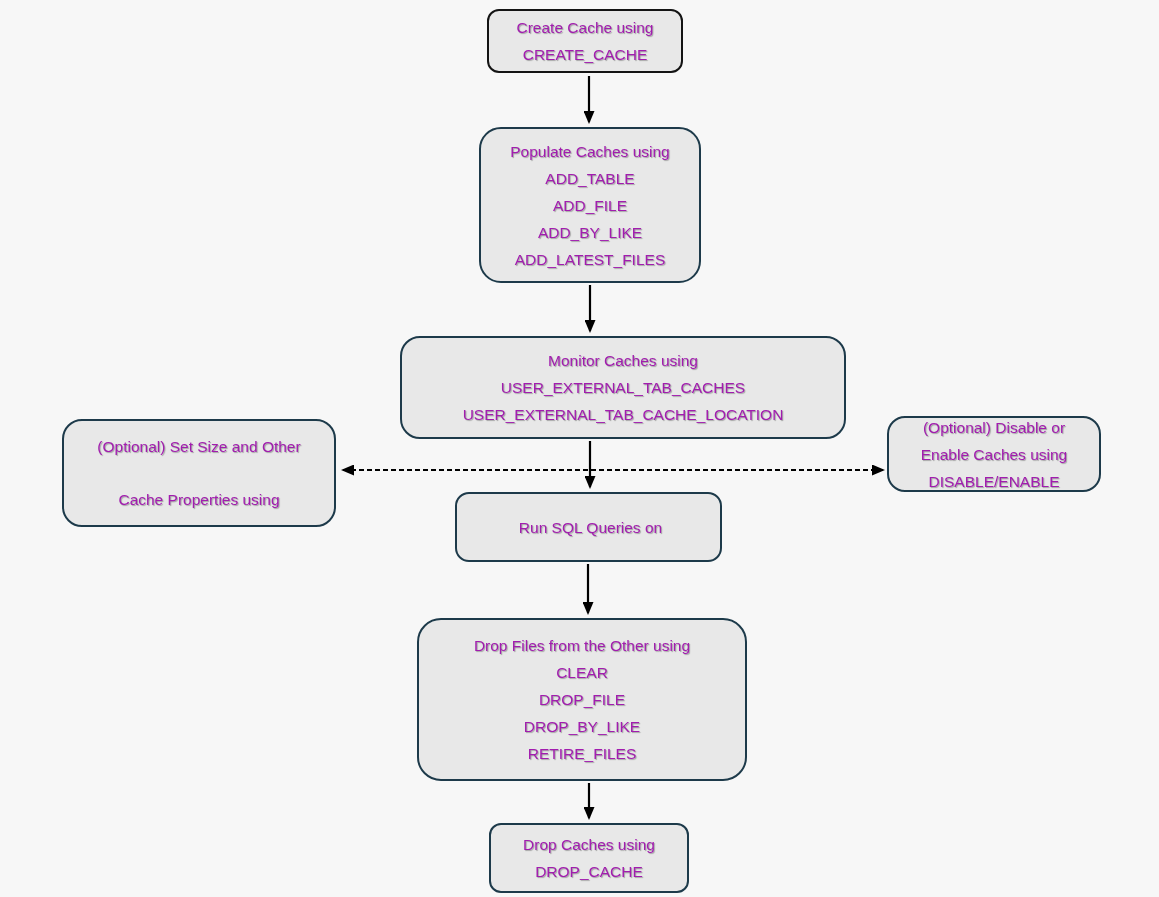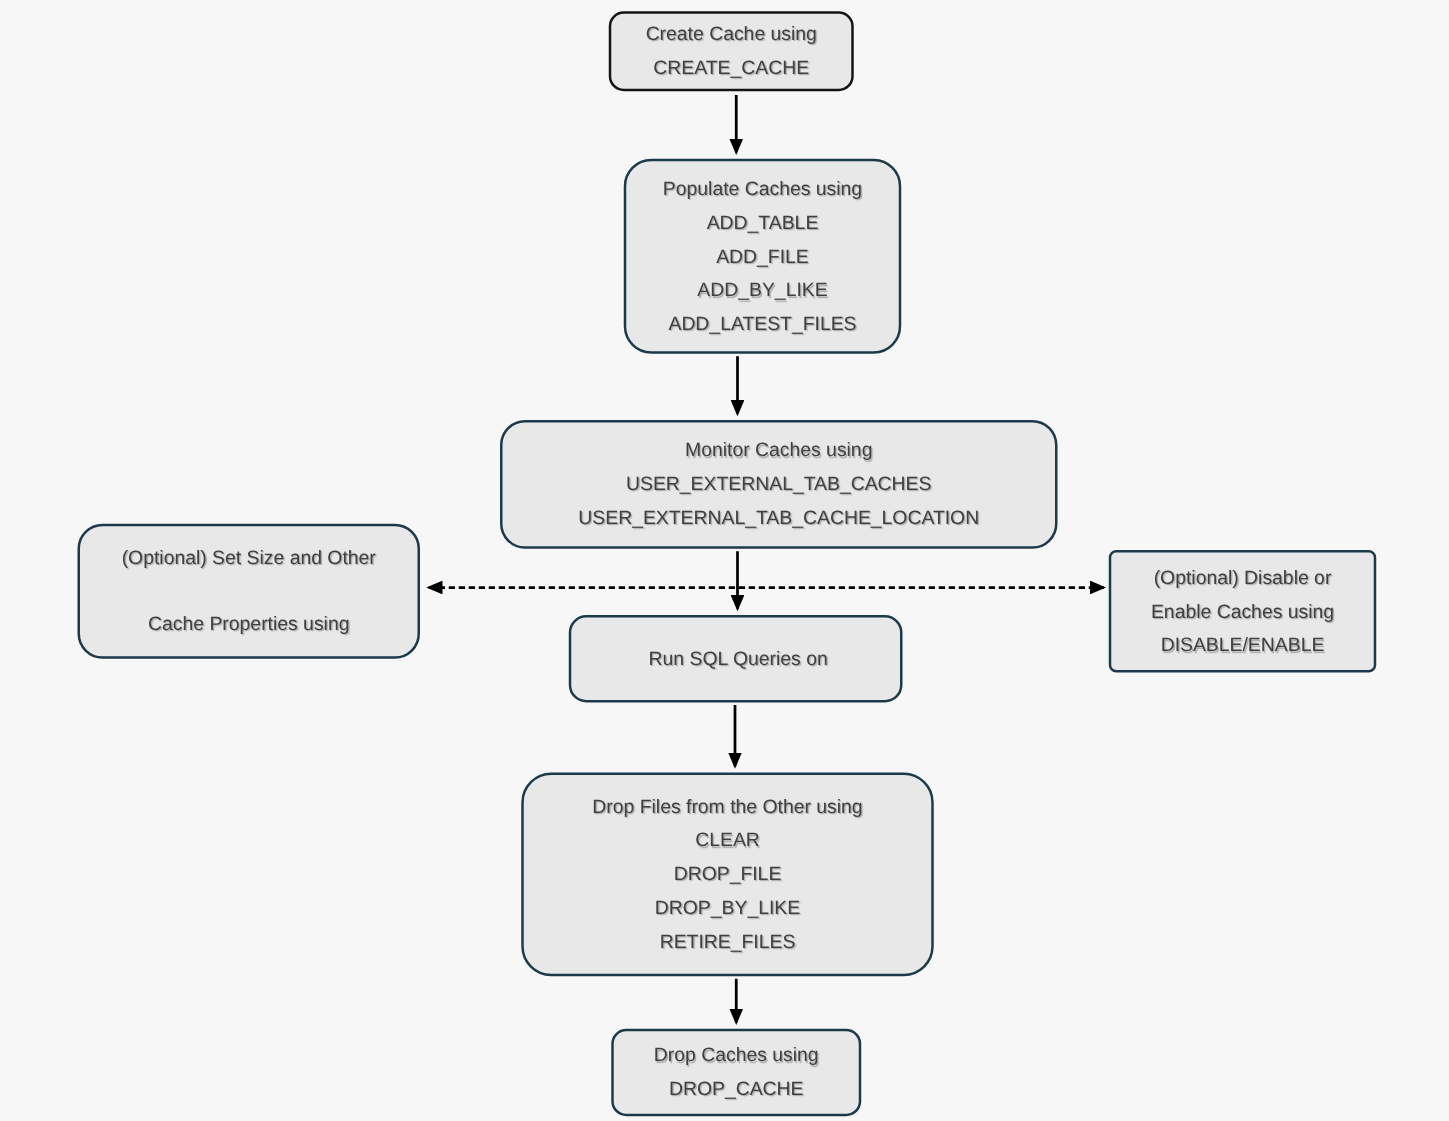--- a/index.html
+++ b/index.html
@@ -24,33 +24,33 @@
   .node {
     position: absolute;
     box-sizing: border-box;
     background: #e8e8e8;
     border: 2.5px solid #1d3a4a;
     display: flex;
     flex-direction: column;
     align-items: center;
     justify-content: center;
     text-align: center;
-    color: #404040;
+    color: #a21caf;
     font-size: 15.5px;
     line-height: 27px;
     text-shadow: 1px 1px 1px rgba(0,0,0,0.30);
     padding: 2px 6px;
   }
   .node-line { white-space: nowrap; }
 
   .node-create-cache   { left: 487px; top: 9px;   width: 196px; height: 64px;  border-radius: 12px; border-color: #141414; }
-  .node-populate       { left: 479px; top: 127px; width: 222px; height: 156px; border-radius: 22px; margin-left: 20px; }
+  .node-populate       { left: 479px; top: 127px; width: 222px; height: 156px; border-radius: 22px; }
   .node-monitor        { left: 400px; top: 336px; width: 446px; height: 103px; border-radius: 20px; }
   .node-set-properties { left: 62px;  top: 419px; width: 274px; height: 108px; border-radius: 20px; gap: 26px; }
-  .node-disable-enable { left: 887px; top: 440px; width: 214px; height: 98px;  border-radius: 6px; }
+  .node-disable-enable { left: 887px; top: 416px; width: 214px; height: 76px;  border-radius: 18px; }
   .node-run-sql        { left: 455px; top: 492px; width: 267px; height: 70px;  border-radius: 14px; padding-left: 10px; }
   .node-drop-files     { left: 417px; top: 618px; width: 330px; height: 163px; border-radius: 24px; }
   .node-drop-cache     { left: 489px; top: 823px; width: 200px; height: 70px;  border-radius: 12px; }
 </style>
 </head>
 <body>
 
 <div class="canvas">
 
   <svg class="arrow-layer" width="1159" height="897" viewBox="0 0 1159 897" xmlns="http://www.w3.org/2000/svg">

